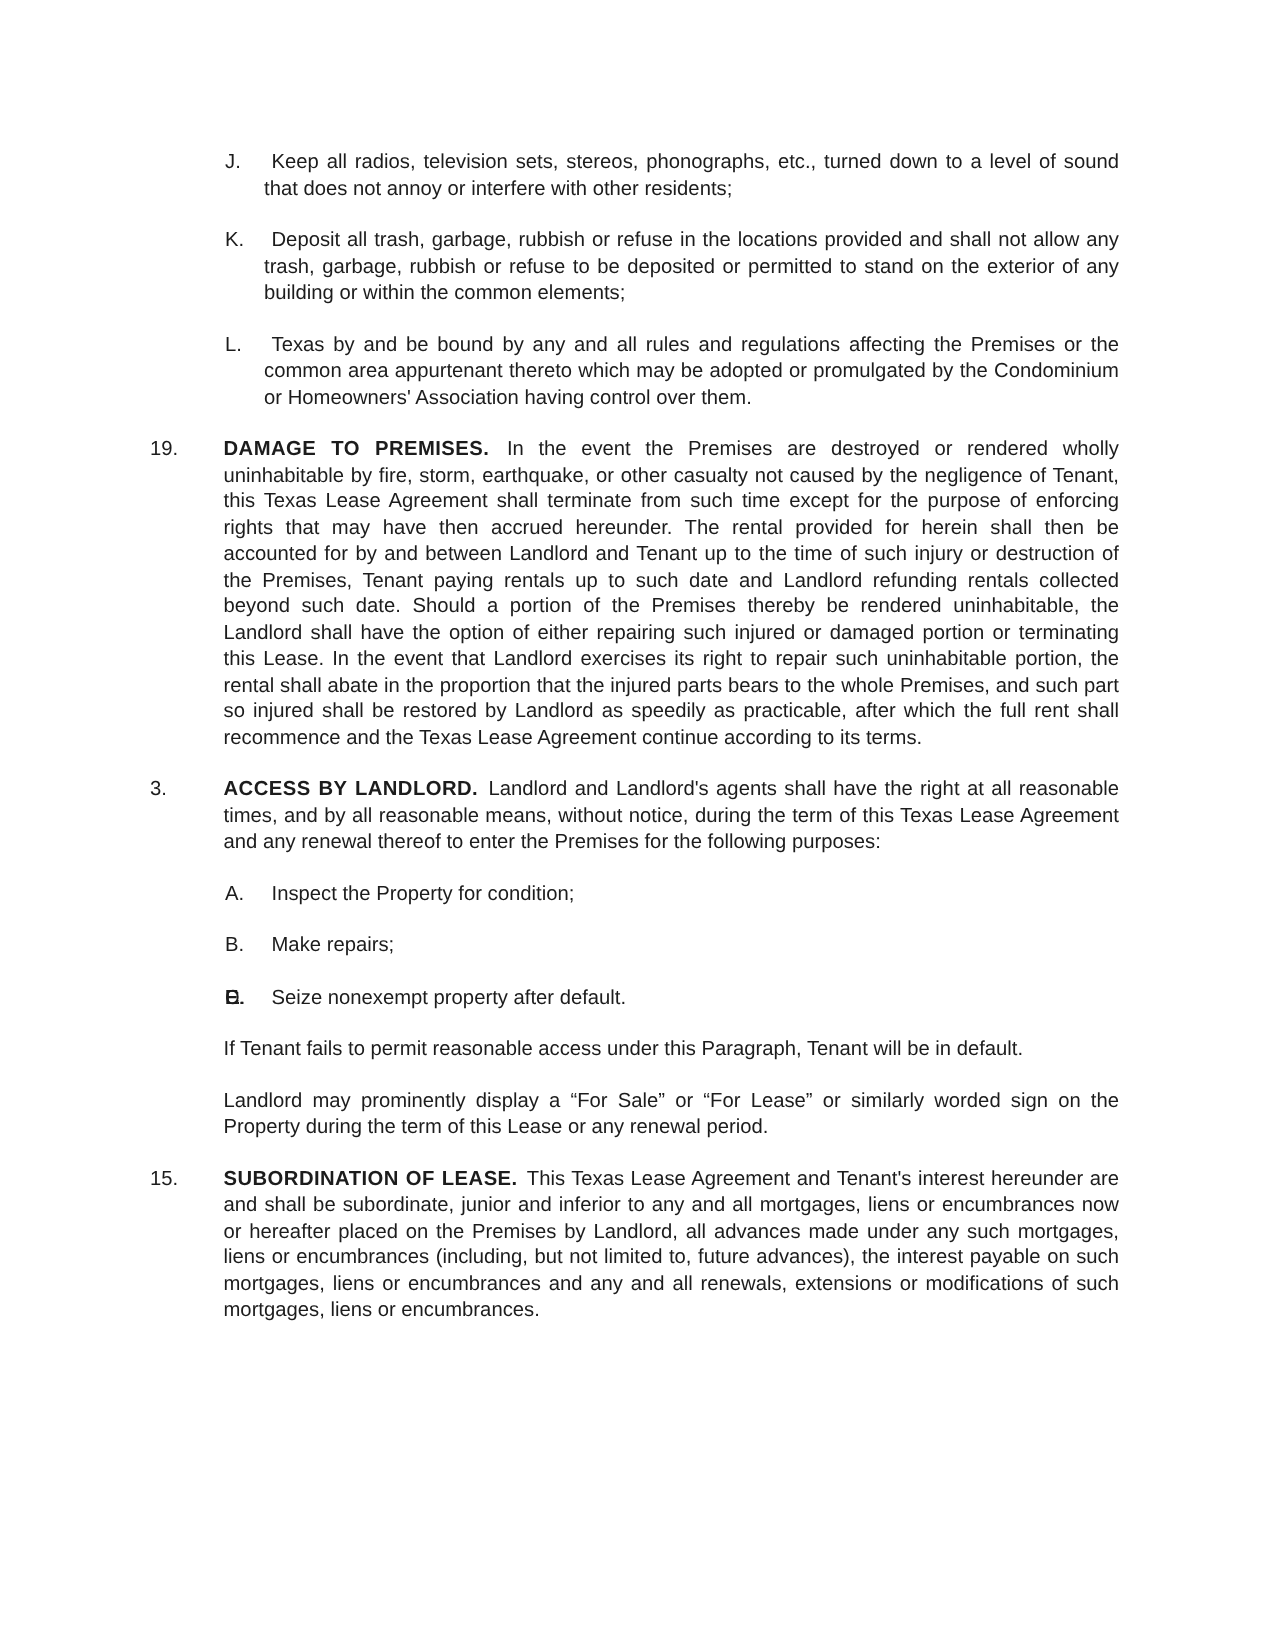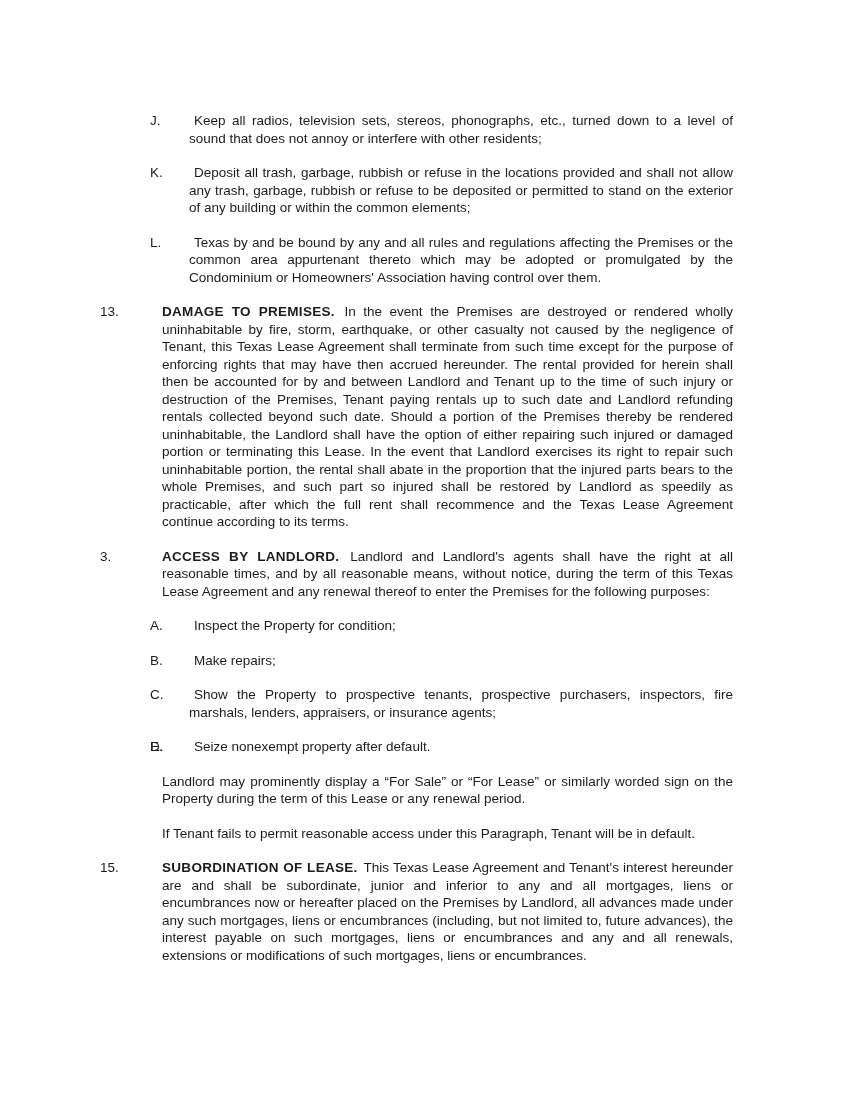--- a/index.html
+++ b/index.html
@@ -13,21 +13,21 @@
     height: 1100px;
     background: #ffffff;
     box-sizing: border-box;
     padding: 95px 100px 40px 100px;
     color: #1c1c1c;
     font-family: "Liberation Sans", sans-serif;
     font-size: 13.5px;
     line-height: 17.5px;
     overflow: hidden;
   }
-  p { margin: 17px; }
+  p { margin: 4px; }
   
   .li {
     position: relative;
     padding-left: 72px;   
     margin-bottom: 17px;
   }
   .li .ltr {
     position: absolute;
     left: 50px;           
     top: 0;
@@ -79,21 +79,21 @@
       <p class="li-text">Deposit all trash, garbage, rubbish or refuse in the locations provided and shall not allow any trash, garbage, rubbish or refuse to be deposited or permitted to stand on the exterior of any building or within the common elements;</p>
     </div>
     <div class="li">
       <span class="ltr">L.</span>
       <p class="li-text">Texas by and be bound by any and all rules and regulations affecting the Premises or the common area appurtenant thereto which may be adopted or promulgated by the Condominium or Homeowners' Association having control over them.</p>
     </div>
   </section>
 
   <section>
     <div class="sec-row">
-      <span class="num">13.</span>
+      <span class="num">19.</span>
       <p class="sec-body"><b class="sec-head">DAMAGE TO PREMISES.</b><span> In the event the Premises are destroyed or rendered wholly uninhabitable by fire, storm, earthquake, or other casualty not caused by the negligence of Tenant, this Texas Lease Agreement shall terminate from such time except for the purpose of enforcing rights that may have then accrued hereunder. The rental provided for herein shall then be accounted for by and between Landlord and Tenant up to the time of such injury or destruction of the Premises, Tenant paying rentals up to such date and Landlord refunding rentals collected beyond such date. Should a portion of the Premises thereby be rendered uninhabitable, the Landlord shall have the option of either repairing such injured or damaged portion or terminating this Lease. In the event that Landlord exercises its right to repair such uninhabitable portion, the rental shall abate in the proportion that the injured parts bears to the whole Premises, and such part so injured shall be restored by Landlord as speedily as practicable, after which the full rent shall recommence and the Texas Lease Agreement continue according to its terms.</span></p>
     </div>
   </section>
 
   <section>
     <div class="sec-row">
       <span class="num">3.</span>
       <p class="sec-body"><b class="sec-head">ACCESS BY LANDLORD.</b><span> Landlord and Landlord's agents shall have the right at all reasonable times, and by all reasonable means, without notice, during the term of this Texas Lease Agreement and any renewal thereof to enter the Premises for the following purposes:</span></p>
     </div>
 
@@ -101,36 +101,35 @@
       <div class="li">
         <span class="ltr">A.</span>
         <p class="li-text">Inspect the Property for condition;</p>
       </div>
       <div class="li">
         <span class="ltr">B.</span>
         <p class="li-text">Make repairs;</p>
       </div>
       <div class="li">
         <span class="ltr">C.</span>
-        <p class="li-text">Show the Property to prospective tenants, prospective purchasers, inspectors, fire marshals, lenders, appraisers, or insurance agents;</p>
       </div>
       <div class="li">
         <span class="ltr">D.</span>
       </div>
       <div class="li">
         <span class="ltr">E.</span>
       </div>
       <div class="li">
         <span class="ltr">F.</span>
         <p class="li-text">Seize nonexempt property after default.</p>
       </div>
     </div>
 
+    <p class="plain">If Tenant fails to permit reasonable access under this Paragraph, Tenant will be in default.</p>
     <p class="plain">Landlord may prominently display a “For Sale” or “For Lease” or similarly worded sign on the Property during the term of this Lease or any renewal period.</p>
-    <p class="plain">If Tenant fails to permit reasonable access under this Paragraph, Tenant will be in default.</p>
   </section>
 
   <section>
     <div class="sec-row">
       <span class="num">15.</span>
       <p class="sec-body"><b class="sec-head">SUBORDINATION OF LEASE.</b><span> This Texas Lease Agreement and Tenant's interest hereunder are and shall be subordinate, junior and inferior to any and all mortgages, liens or encumbrances now or hereafter placed on the Premises by Landlord, all advances made under any such mortgages, liens or encumbrances (including, but not limited to, future advances), the interest payable on such mortgages, liens or encumbrances and any and all renewals, extensions or modifications of such mortgages, liens or encumbrances.</span></p>
     </div>
   </section>
 
 </div>

